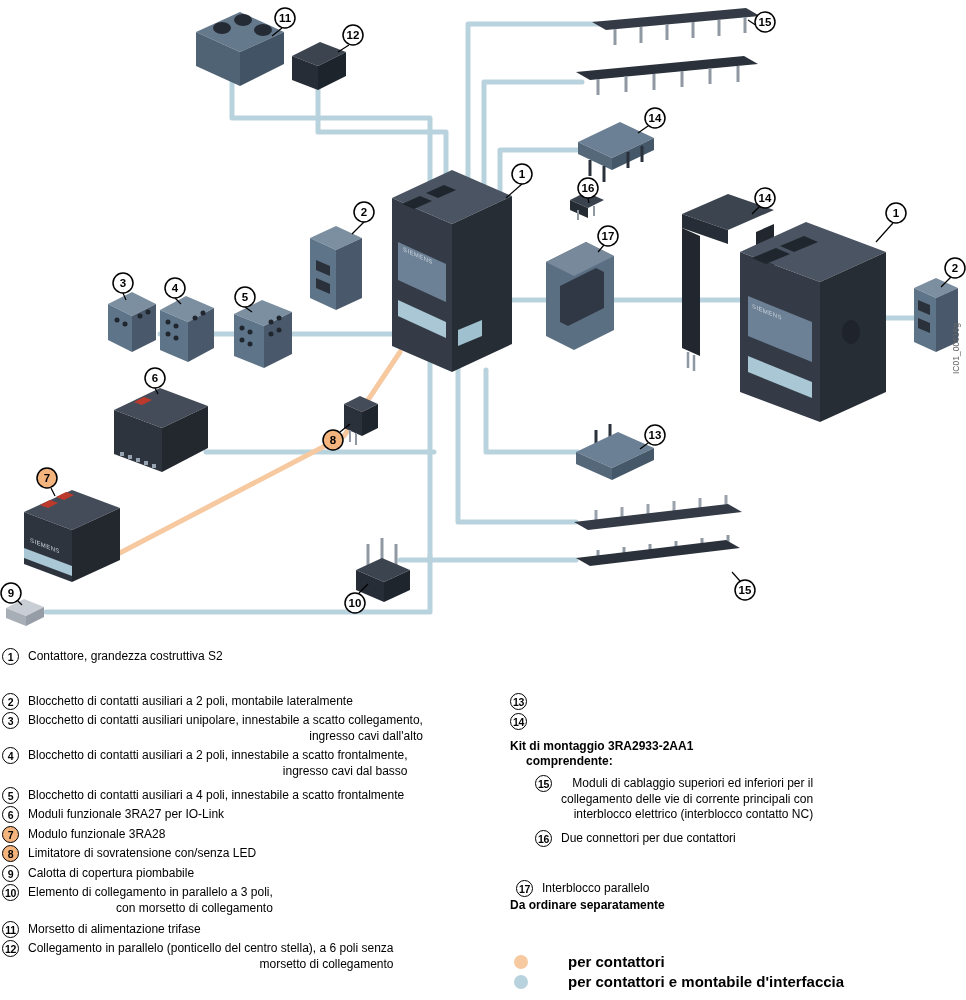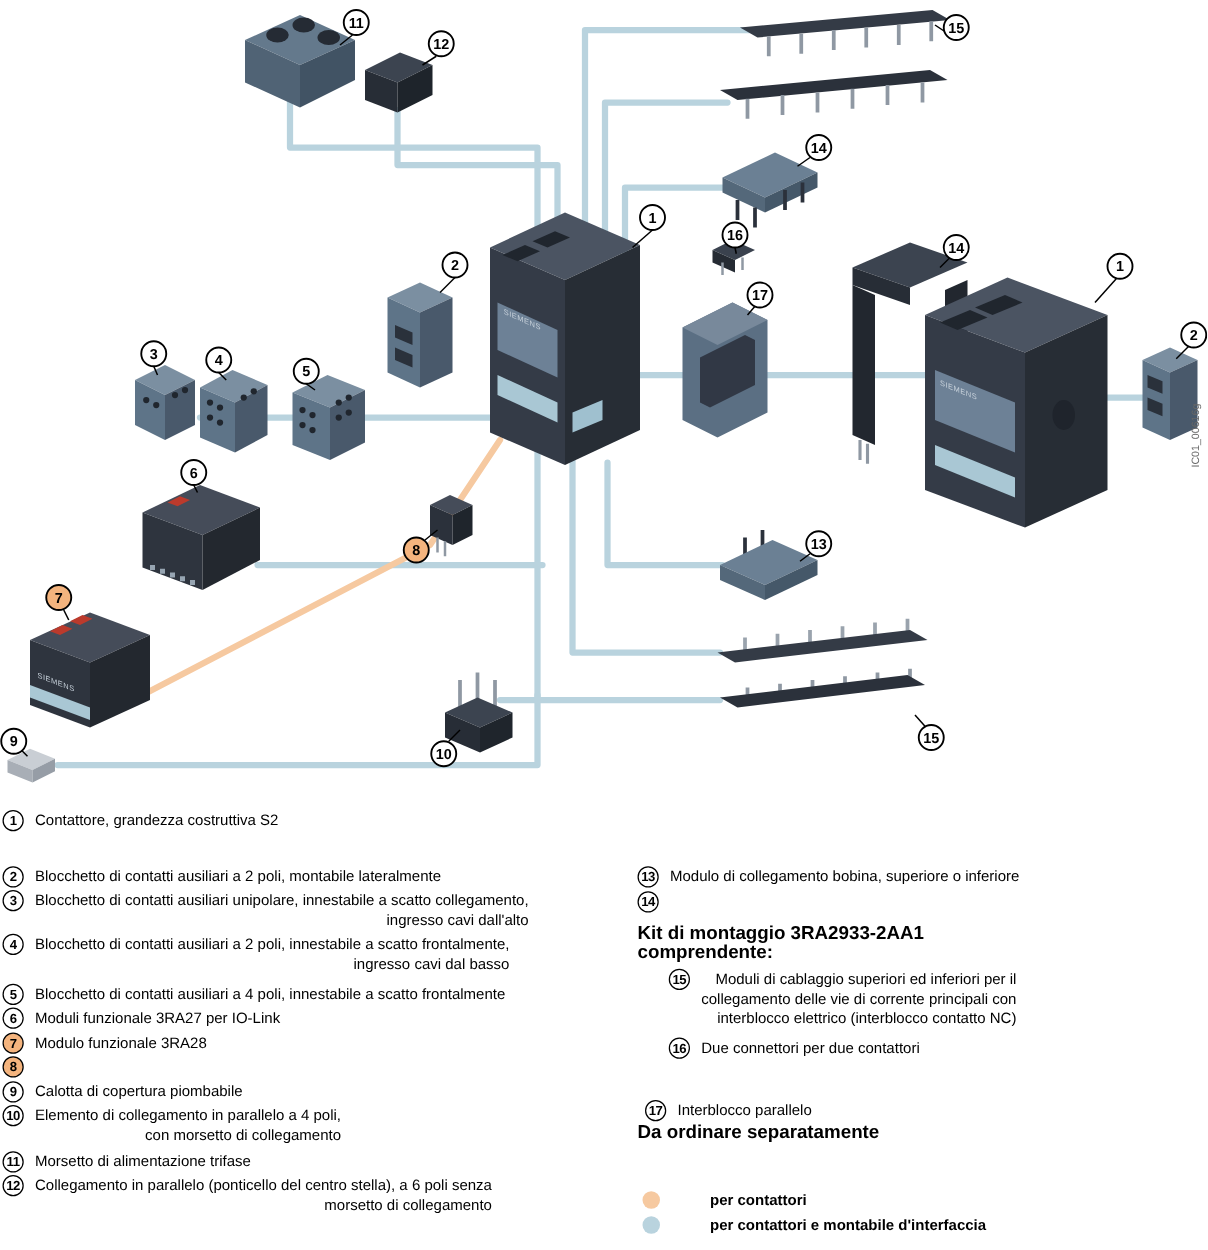--- a/index.html
+++ b/index.html
@@ -8,26 +8,26 @@
   .diagram { position:absolute; left:0; top:0; }
 
   
   .li  { position:absolute; display:flex; align-items:flex-start; }
   .num { box-sizing:border-box; width:17px; height:17px; flex:0 0 17px; border:1.4px solid #000;
          border-radius:50%; background:#fff; font-size:10.5px; font-weight:700; letter-spacing:-0.3px;
          display:flex; align-items:center; justify-content:center; }
   .num.accent { background:#f4b47e; }
   .txt { margin-left:9px; padding-top:1px; font-size:12px; font-weight:400; line-height:15.5px;
          white-space:pre-line;text-align:right; }
-  .lh  { position:absolute; font-size:15px; font-weight:700; line-height:15.5px; }
+  .lh  { position:absolute; font-size:12px; font-weight:700; line-height:15.5px; }
   .key { position:absolute; display:flex; align-items:center; }
   .dot { width:14px; height:14px; flex:0 0 14px; border-radius:50%; margin-right:9px; }
   .dot.peach { background:#f6c9a0; }
   .dot.blue  { background:#b9d3de; }
-  .keytxt { font-size:12px; font-weight:700;padding-left:31px; }
+  .keytxt { font-size:15px; font-weight:700;padding-left:31px; }
 
   
   .bl { fill:none; stroke:#b9d3de; stroke-width:5; stroke-linecap:round; stroke-linejoin:round; }
   .pl { fill:none; stroke:#f6c9a0; stroke-width:5; stroke-linecap:round; stroke-linejoin:round; }
   .ldg line { stroke:#000; stroke-width:1.2; }
   .co { fill:#fff; stroke:#000; stroke-width:1.5; }
   .co.accent { fill:#f4b47e; }
   .cot { font-family:"Liberation Sans", sans-serif; font-size:11.5px; font-weight:700;
          text-anchor:middle; fill:#000; }
   .brand { font-family:"Liberation Sans", sans-serif; font-size:6px; fill:#c9d3dc; letter-spacing:.4px; }
@@ -440,55 +440,55 @@
       <span class="txt">Moduli funzionale 3RA27 per IO-Link</span>
     </div>
 
     <div class="li" style="left:2px;top:826px">
       <span class="num accent">7</span>
       <span class="txt">Modulo funzionale 3RA28</span>
     </div>
 
     <div class="li" style="left:2px;top:845px">
       <span class="num accent">8</span>
+      <span class="txt">Limitatore di sovratensione con/senza LED</span>
     </div>
 
     <div class="li" style="left:2px;top:865px">
       <span class="num">9</span>
       <span class="txt">Calotta di copertura piombabile</span>
     </div>
 
     <div class="li" style="left:2px;top:884px">
       <span class="num">10</span>
-      <span class="txt">Elemento di collegamento in parallelo a 4 poli,
+      <span class="txt">Elemento di collegamento in parallelo a 3 poli,
 con morsetto di collegamento</span>
     </div>
 
     <div class="li" style="left:2px;top:921px">
       <span class="num">11</span>
       <span class="txt">Morsetto di alimentazione trifase</span>
     </div>
 
     <div class="li" style="left:2px;top:940px">
       <span class="num">12</span>
       <span class="txt">Collegamento in parallelo (ponticello del centro stella), a 6 poli senza
 morsetto di collegamento</span>
     </div>
 
     <div class="li" style="left:510px;top:693px">
       <span class="num">13</span>
-      <span class="txt">Modulo di collegamento bobina, superiore o inferiore</span>
     </div>
 
     <div class="li" style="left:510px;top:713px">
       <span class="num">14</span>
     </div>
 
     <div class="lh" style="left:510px;top:739px">Kit di montaggio 3RA2933-2AA1</div>
-    <div class="lh" style="left:510px;top:754px">comprendente:</div>
+    <div class="lh" style="left:526px;top:754px">comprendente:</div>
 
     <div class="li" style="left:535px;top:775px">
       <span class="num">15</span>
       <span class="txt">Moduli di cablaggio superiori ed inferiori per il
 collegamento delle vie di corrente principali con
 interblocco elettrico (interblocco contatto NC)</span>
     </div>
 
     <div class="li" style="left:535px;top:830px">
       <span class="num">16</span>

